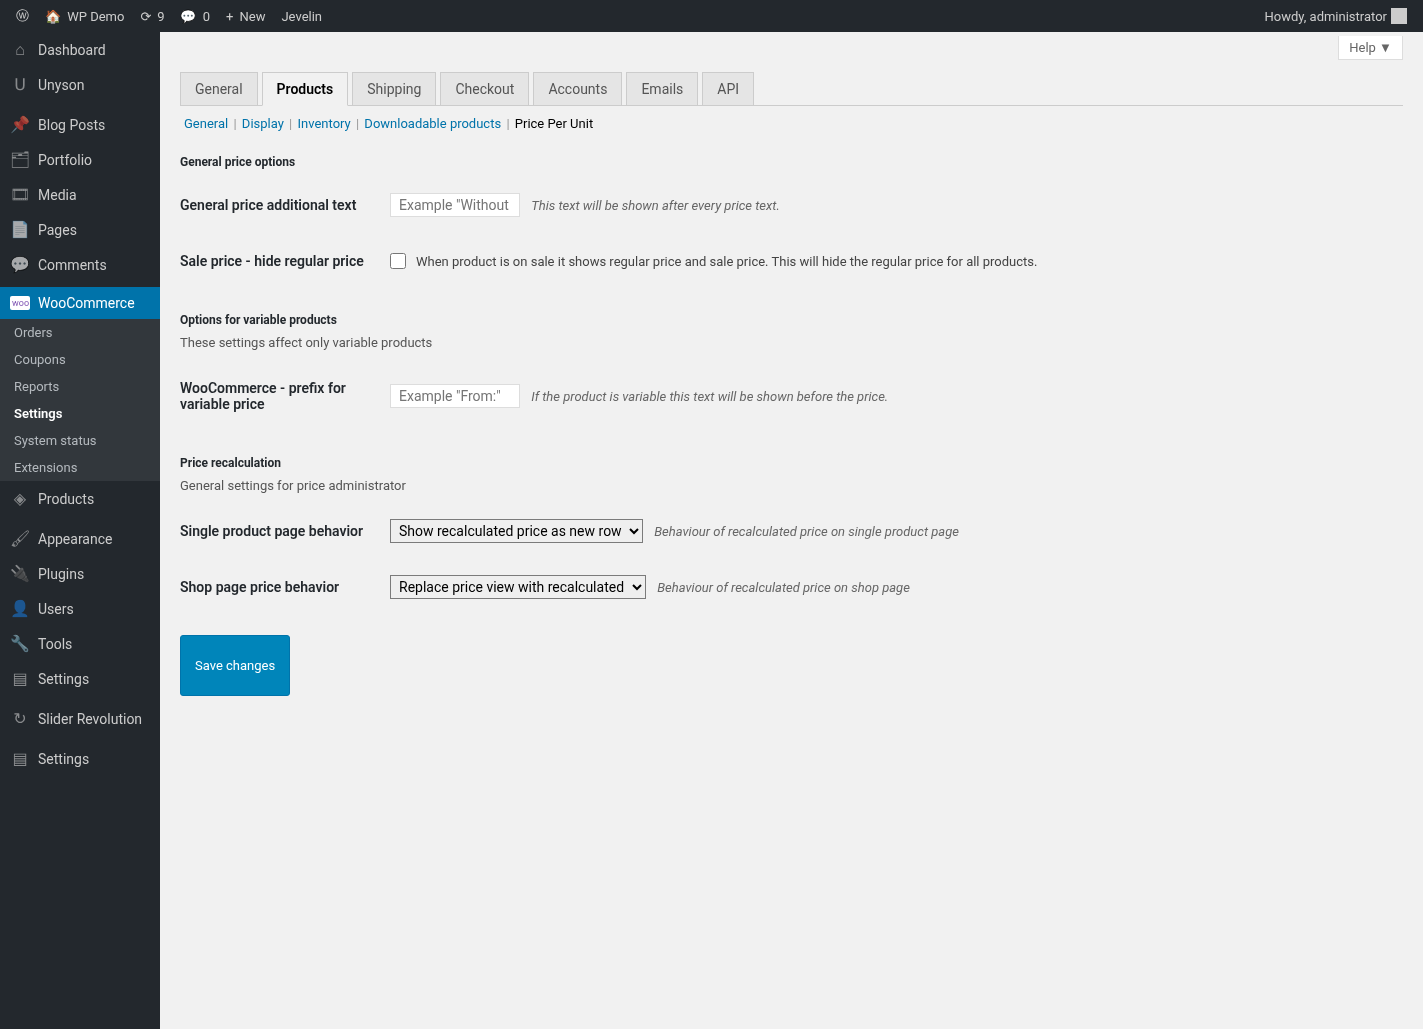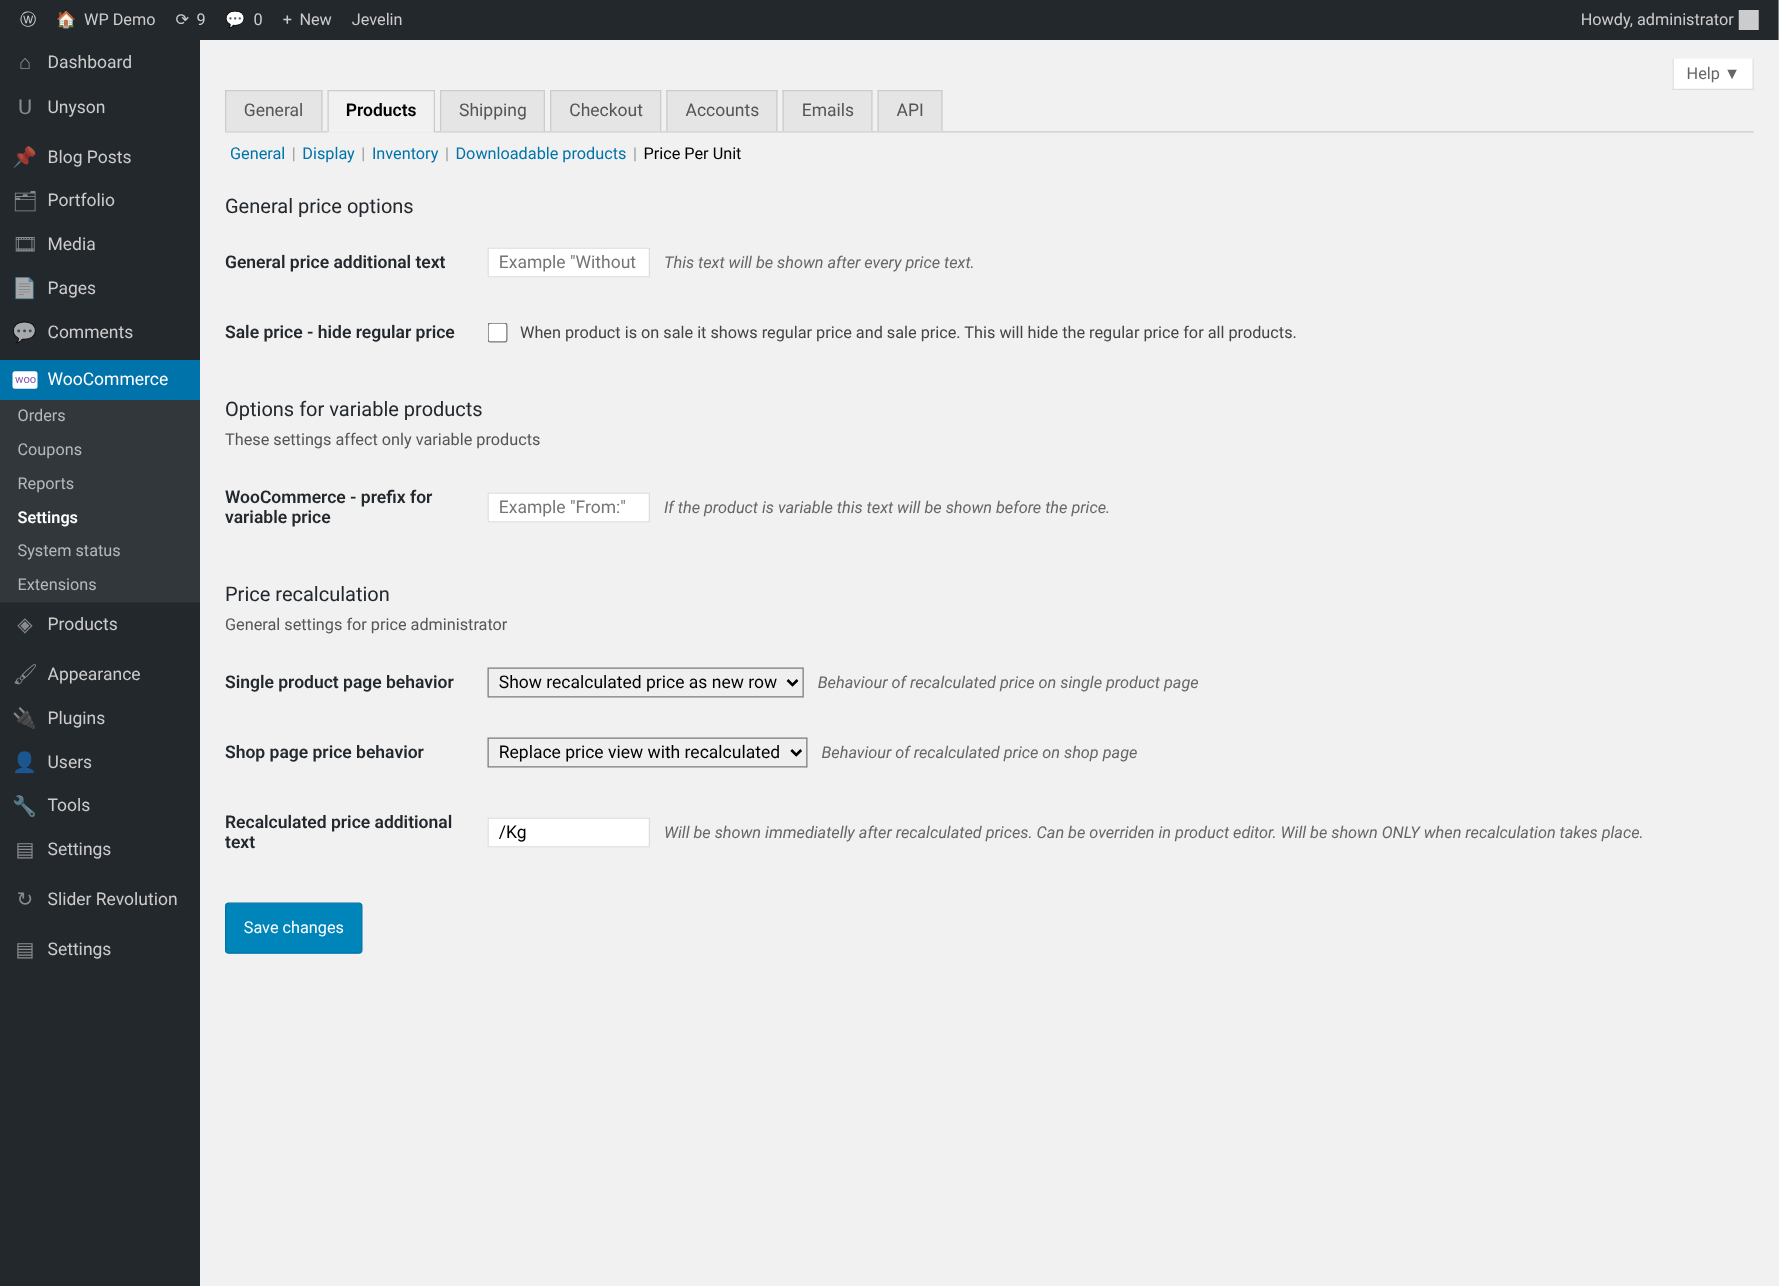--- a/index.html
+++ b/index.html
@@ -22,50 +22,50 @@
 .menu-item.current { background: #0073aa; color: #fff; position: relative; }
 .menu-item.current .icon { opacity: 1; }
 .menu-item.current::after { content: ""; position: absolute; right: -8px; top: 50%; transform: translateY(-50%); border: 8px solid transparent; border-right-color: #f1f1f1; }
 .submenu { background: #32373c; }
 .submenu-item { padding: 6px 10px 6px 14px; color: #b4b9be; cursor: pointer; font-size: 13px; }
 .submenu-item.current { color: #fff; font-weight: 600; }
 .menu-sep { height: 5px; }
 
 
 .content { flex: 1; padding: 0; position: relative; background: #f1f1f1; }
-.help-tab { position: absolute; top: 15px; right: 20px; background: #fff; border: 1px solid #ddd; border-top: none; padding: 4px 10px; font-size: 13px; color: #666; cursor: pointer; }
+.help-tab { position: absolute; top: 4px; right: 20px; background: #fff; border: 1px solid #ddd; border-top: none; padding: 4px 10px; font-size: 13px; color: #666; cursor: pointer; }
 .content-inner { padding: 40px 20px 20px 20px; }
 
 
 .nav-tabs { border-bottom: 1px solid #ccc; display: flex; gap: 0; }
 .nav-tab { background: #e5e5e5; border: 1px solid #ccc; border-bottom: none; padding: 8px 14px; margin-left: 4px; color: #555; cursor: pointer; font-size: 14px; border-radius: 0; }
 .nav-tab:first-child { margin-left: 0; }
 .nav-tab.active { background: #f1f1f1; border-bottom: 1px solid #f1f1f1; margin-bottom: -1px; color: #000; font-weight: 600; }
 
 
 .subtabs { padding: 10px 0 0 4px; font-size: 13px; }
 .subtabs a { color: #0073aa; text-decoration: none; }
 .subtabs .sep { color: #999; margin: 0 2px; }
 .subtabs .current { color: #000; }
 
 
-h2.section-title { font-size: 16px; font-weight: 400; margin-top: 24px; margin-bottom: 8px; color: #23282d; }
+h2.section-title { font-size: 12px; font-weight: 700; margin-top: 24px; margin-bottom: 8px; color: #23282d; }
 p.section-desc { font-size: 13px; color: #555; margin-bottom: 10px; }
 
 .form-table { width: 100%; border-collapse: collapse; }
 .form-table th { text-align: left; vertical-align: top; width: 200px; padding: 20px 10px 20px 0; font-weight: 600; font-size: 14px; color: #23282d; }
 .form-table td { padding: 15px 10px; vertical-align: middle; }
 .form-table input[type="text"] { padding: 3px 8px; border: 1px solid #ddd; font-size: 14px; width: 130px; background: #fff; }
 .form-table input[type="text"].small { width: 130px; }
 .form-table select { padding: 2px 4px; border: 1px solid #7b7b7b; background: #efefef; font-size: 14px; }
 .form-table .desc { font-style: italic; color: #666; font-size: 13px; margin-left: 8px; display: inline; }
 .form-table .checkbox-row { display: flex; align-items: center; gap: 10px; }
 .form-table input[type="checkbox"] { width: 16px; height: 16px; border: 1px solid #b4b9be; }
 
-.button-primary { background: #0085ba; border: 1px solid #0073aa; color: #fff; padding: 12px 14px; font-size: 13px; cursor: pointer; border-radius: 3px; margin-top: 20px; }
+.button-primary { background: #0085ba; border: 1px solid #0073aa; color: #fff; padding: 22px 14px; font-size: 13px; cursor: pointer; border-radius: 3px; margin-top: 20px; }
 
 
 .dashicon { font-style: normal; }
 </style>
 </head>
 <body>
 
 <div class="adminbar">
   <div class="adminbar-left">
     <div class="adminbar-item">
@@ -255,27 +255,20 @@
             <span class="desc">Behaviour of recalculated price on single product page</span>
           </td>
         </tr>
         <tr>
           <th>Shop page price behavior</th>
           <td>
             <select><option>Replace price view with recalculated</option></select>
             <span class="desc">Behaviour of recalculated price on shop page</span>
           </td>
         </tr>
-        <tr>
-          <th>Recalculated price additional text</th>
-          <td>
-            <input type="text" class="small" value="/Kg" style="">
-            <span class="desc">Will be shown immediatelly after recalculated prices. Can be overriden in product editor. Will be shown ONLY when recalculation takes place.</span>
-          </td>
-        </tr>
       </tbody>
         </table>
 
       <button class="button-primary">Save changes</button>
 
     </div>
   </div>
 </div>
 
 </body></html>

